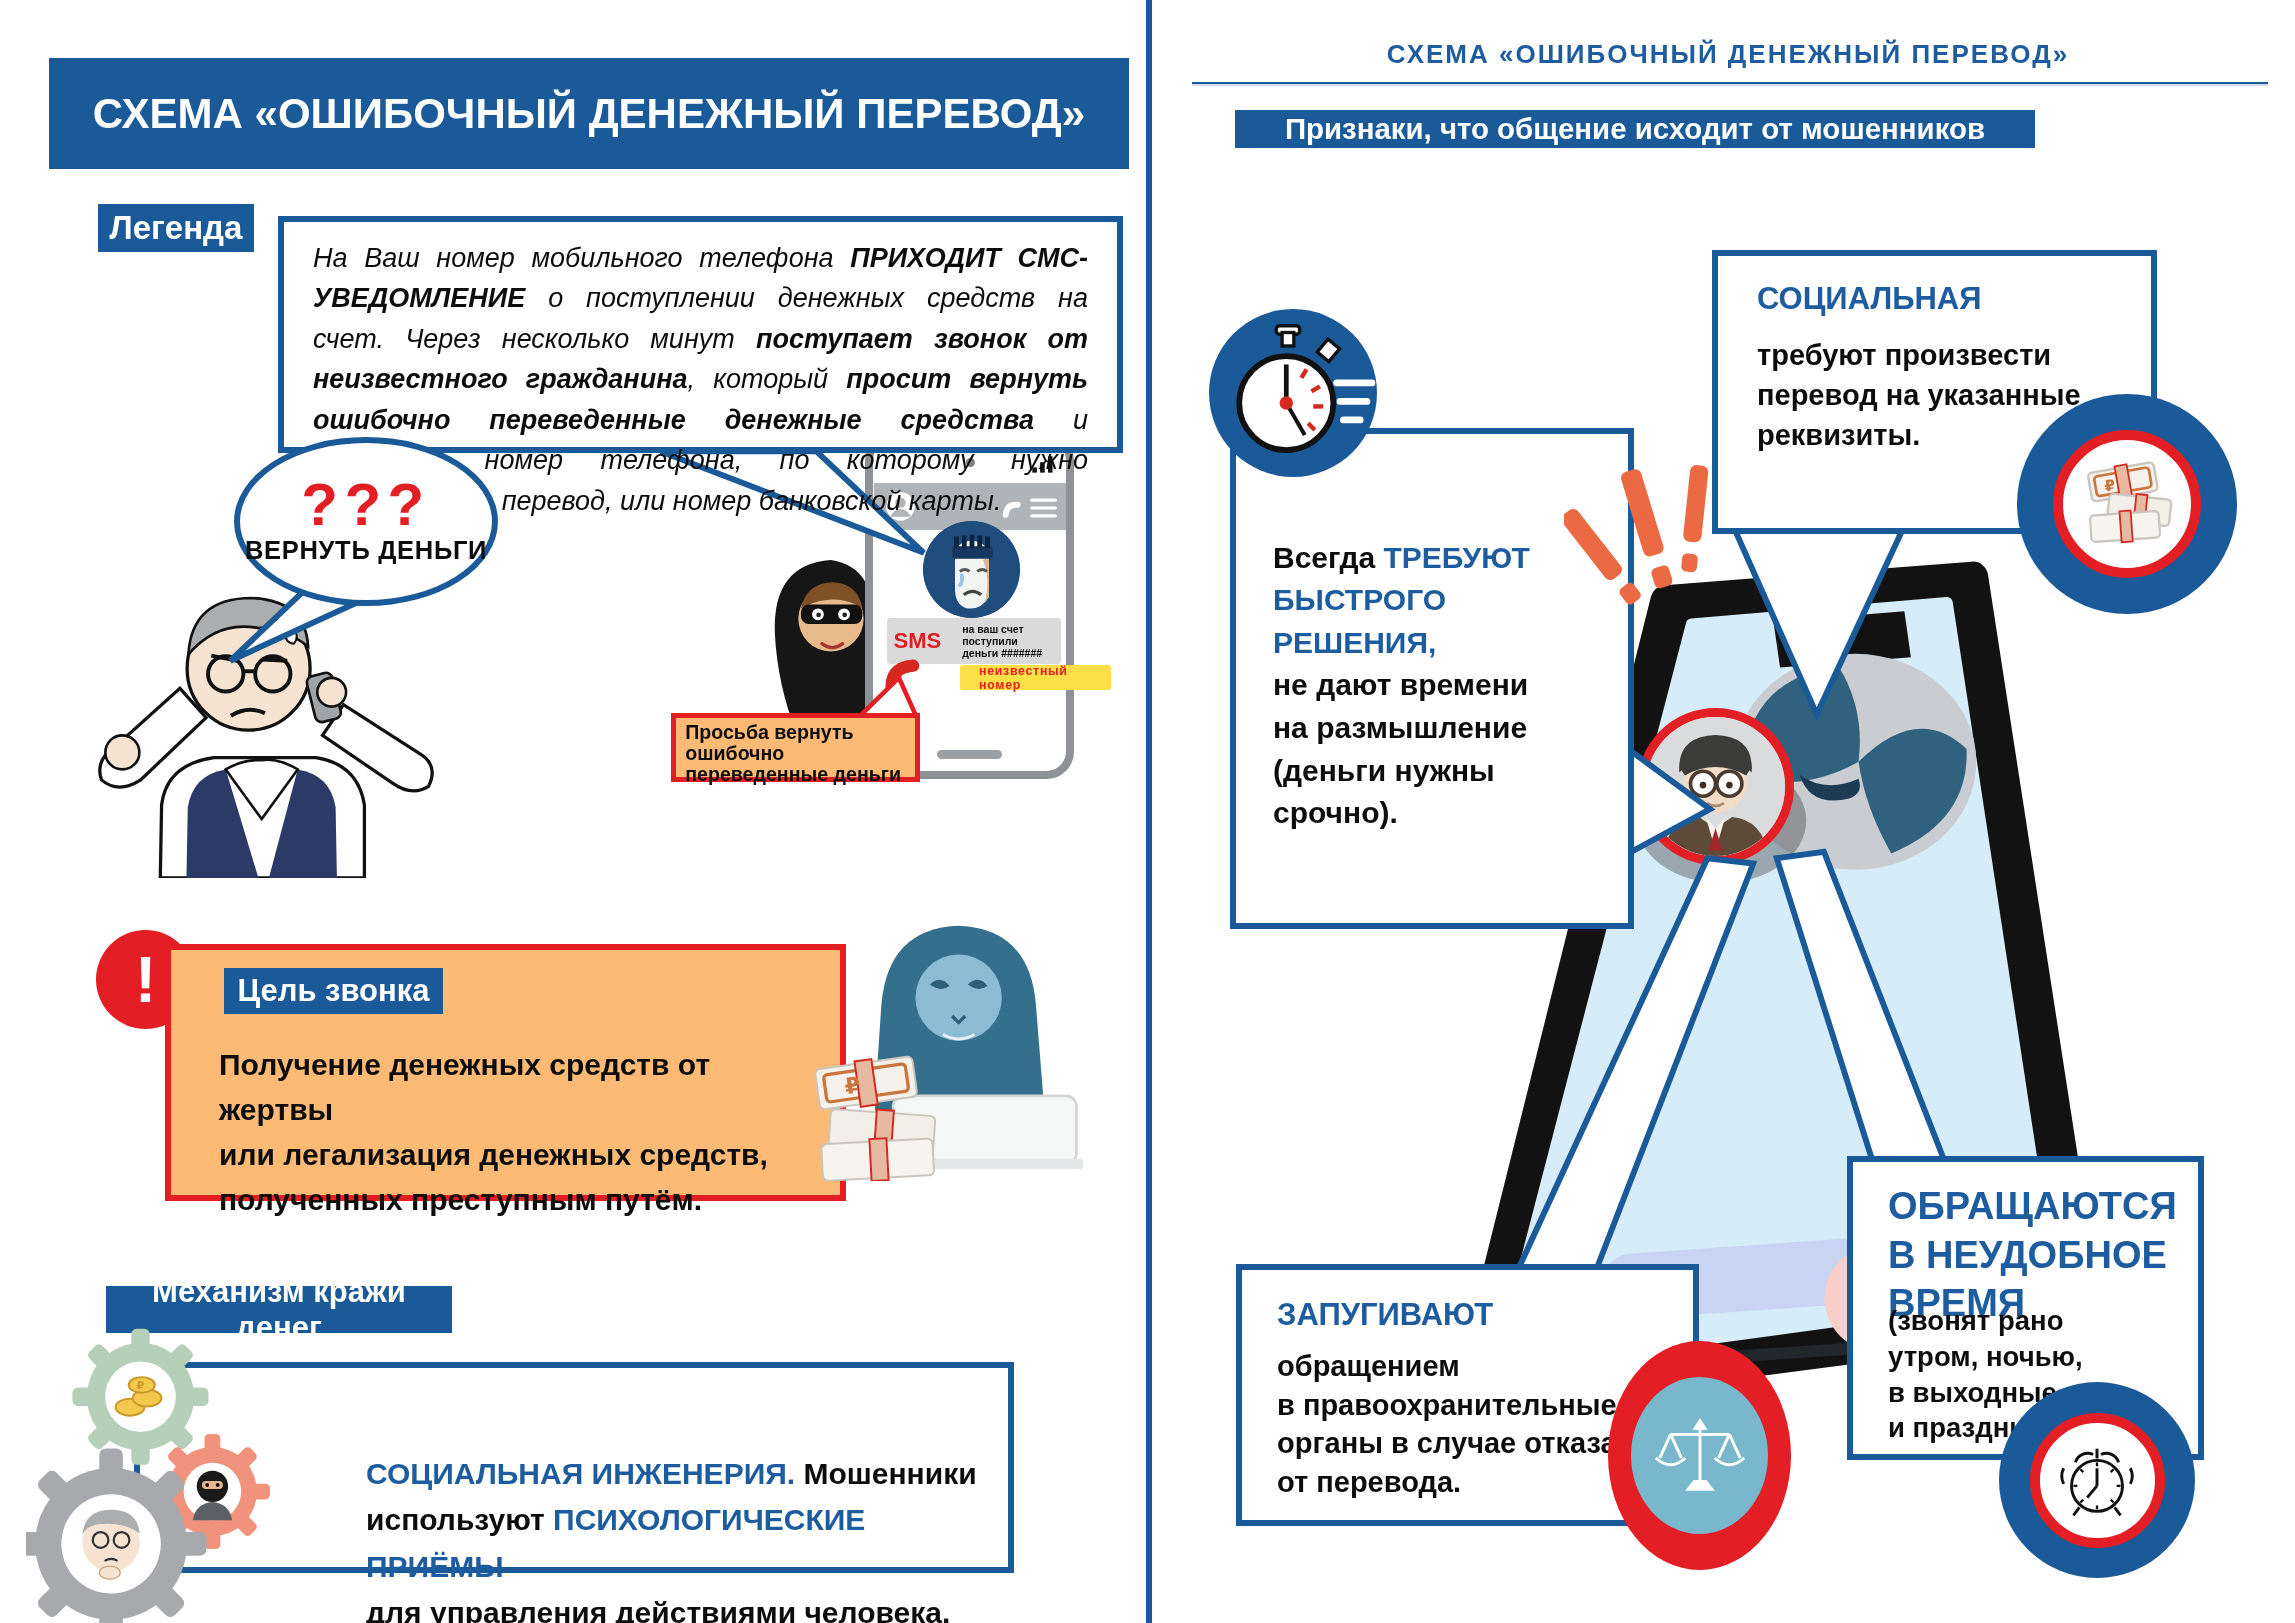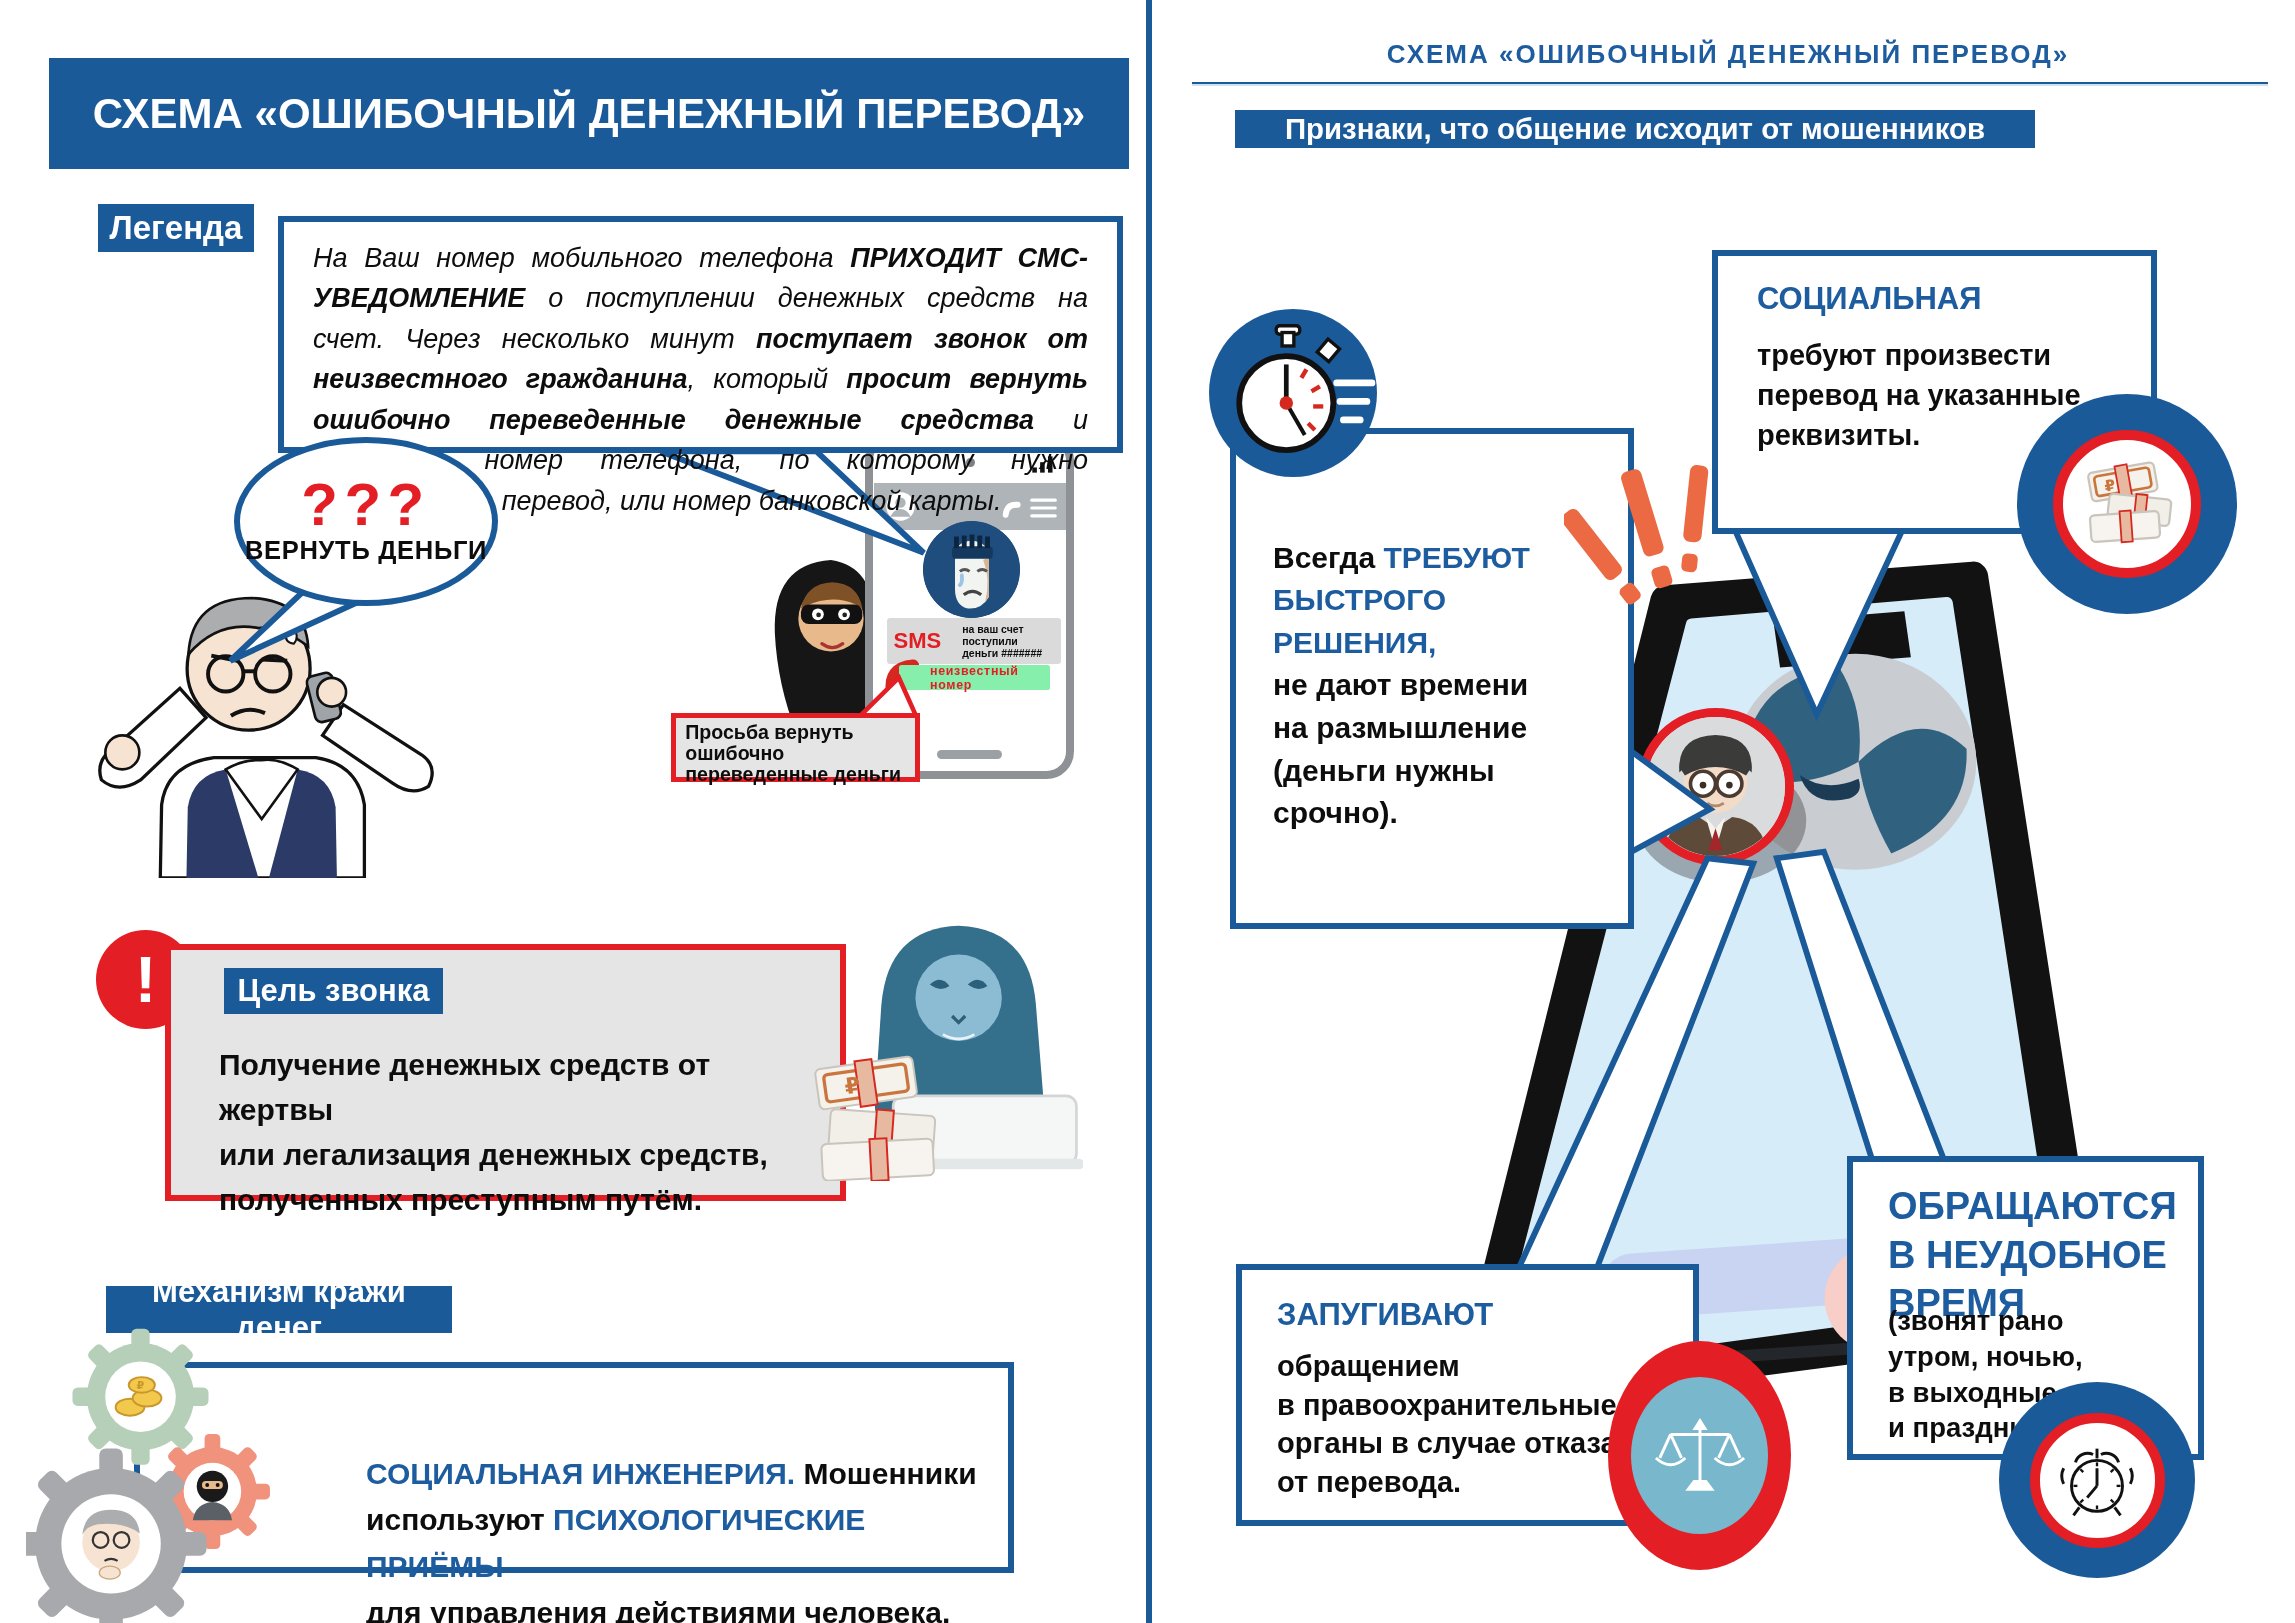--- a/index.html
+++ b/index.html
@@ -6,21 +6,21 @@
     --blue:#1B5A99; --blue-text:#1D5C9E; --red:#E31E24; --orange:#EB6A44;
     --screen:#D7ECF9; --ink:#0d0d0d;
   }
   *{margin:0;padding:0;box-sizing:border-box}
   html,body{background:#fff}
   body{font-family:"Liberation Sans","DejaVu Sans",sans-serif;color:var(--ink)}
   .canvas{position:relative;width:2295px;height:1623px;background:#fff;overflow:hidden}
   .abs{position:absolute}
   .bluebox{background:var(--blue);color:#fff;font-weight:700;display:flex;align-items:center;justify-content:center;text-align:center}
   .card{background:#fff;border:6.5px solid var(--blue)}
-  .redcard{background:#e5e5e5;border:6.5px solid var(--red)}
+  .redcard{background:#fdba74;border:6.5px solid var(--red)}
   .pre{white-space:pre-line}
   .b{font-weight:700}
   .bluetxt{color:var(--blue-text)}
   svg{display:block}
   .seg{font-style:inherit}
 </style>
 </head>
 <body>
 
 <div class="canvas">
@@ -134,21 +134,21 @@
       <span style="display:block">на ваш счет поступили</span>
       <span style="display:block">деньги #######</span>
     </span>
   </div>
 
   <svg class="abs" style="left:872px;top:645px" width="51" height="60" viewBox="0 0 78 92">
     <g transform="translate(39,46) rotate(-52)">
       <path d="M-26,10 Q0,-18 26,10" fill="none" stroke="#D5281F" stroke-width="19" stroke-linecap="round"></path>
     </g>
   </svg>
-  <div class="abs" style="left:899px;top:665px;width:151px;height:25px;background:#86efac;border-radius:2.6px;display:flex;align-items:center;padding-left:31px">
+  <div class="abs" style="left:960px;top:665px;width:151px;height:25px;background:#fde047;border-radius:2.6px;display:flex;align-items:center;padding-left:19px">
     <span style="color:var(--red);font-weight:700;font-size:12.4px;letter-spacing:0.7px">неизвестный номер</span>
   </div>
   <div class="abs" style="left:937px;top:750px;width:65px;height:8.5px;border-radius:4.6px;background:#9BA0A4"></div>
 
   <svg class="abs" style="left:62px;top:564px" width="419" height="314" viewBox="0 0 640 480">
     <path d="M150,480 L152,368 Q160,306 232,296 L388,296 Q452,306 462,368 L462,480 Z" fill="#fff" stroke="#111" stroke-width="5"></path>
     <path d="M190,480 L192,372 Q200,322 250,314 L300,480 Z" fill="#2B3A66"></path>
     <path d="M420,480 L418,372 Q410,322 360,314 L316,480 Z" fill="#2B3A66"></path>
     <path d="M250,314 L305,390 L360,314 Q330,296 305,300 Q278,298 250,314 Z" fill="#fff" stroke="#111" stroke-width="4"></path>
     <path d="M60,330 Q50,300 80,280 L180,190 L220,235 L120,330 Q86,352 60,330 Z" fill="#fff" stroke="#111" stroke-width="5"></path>

